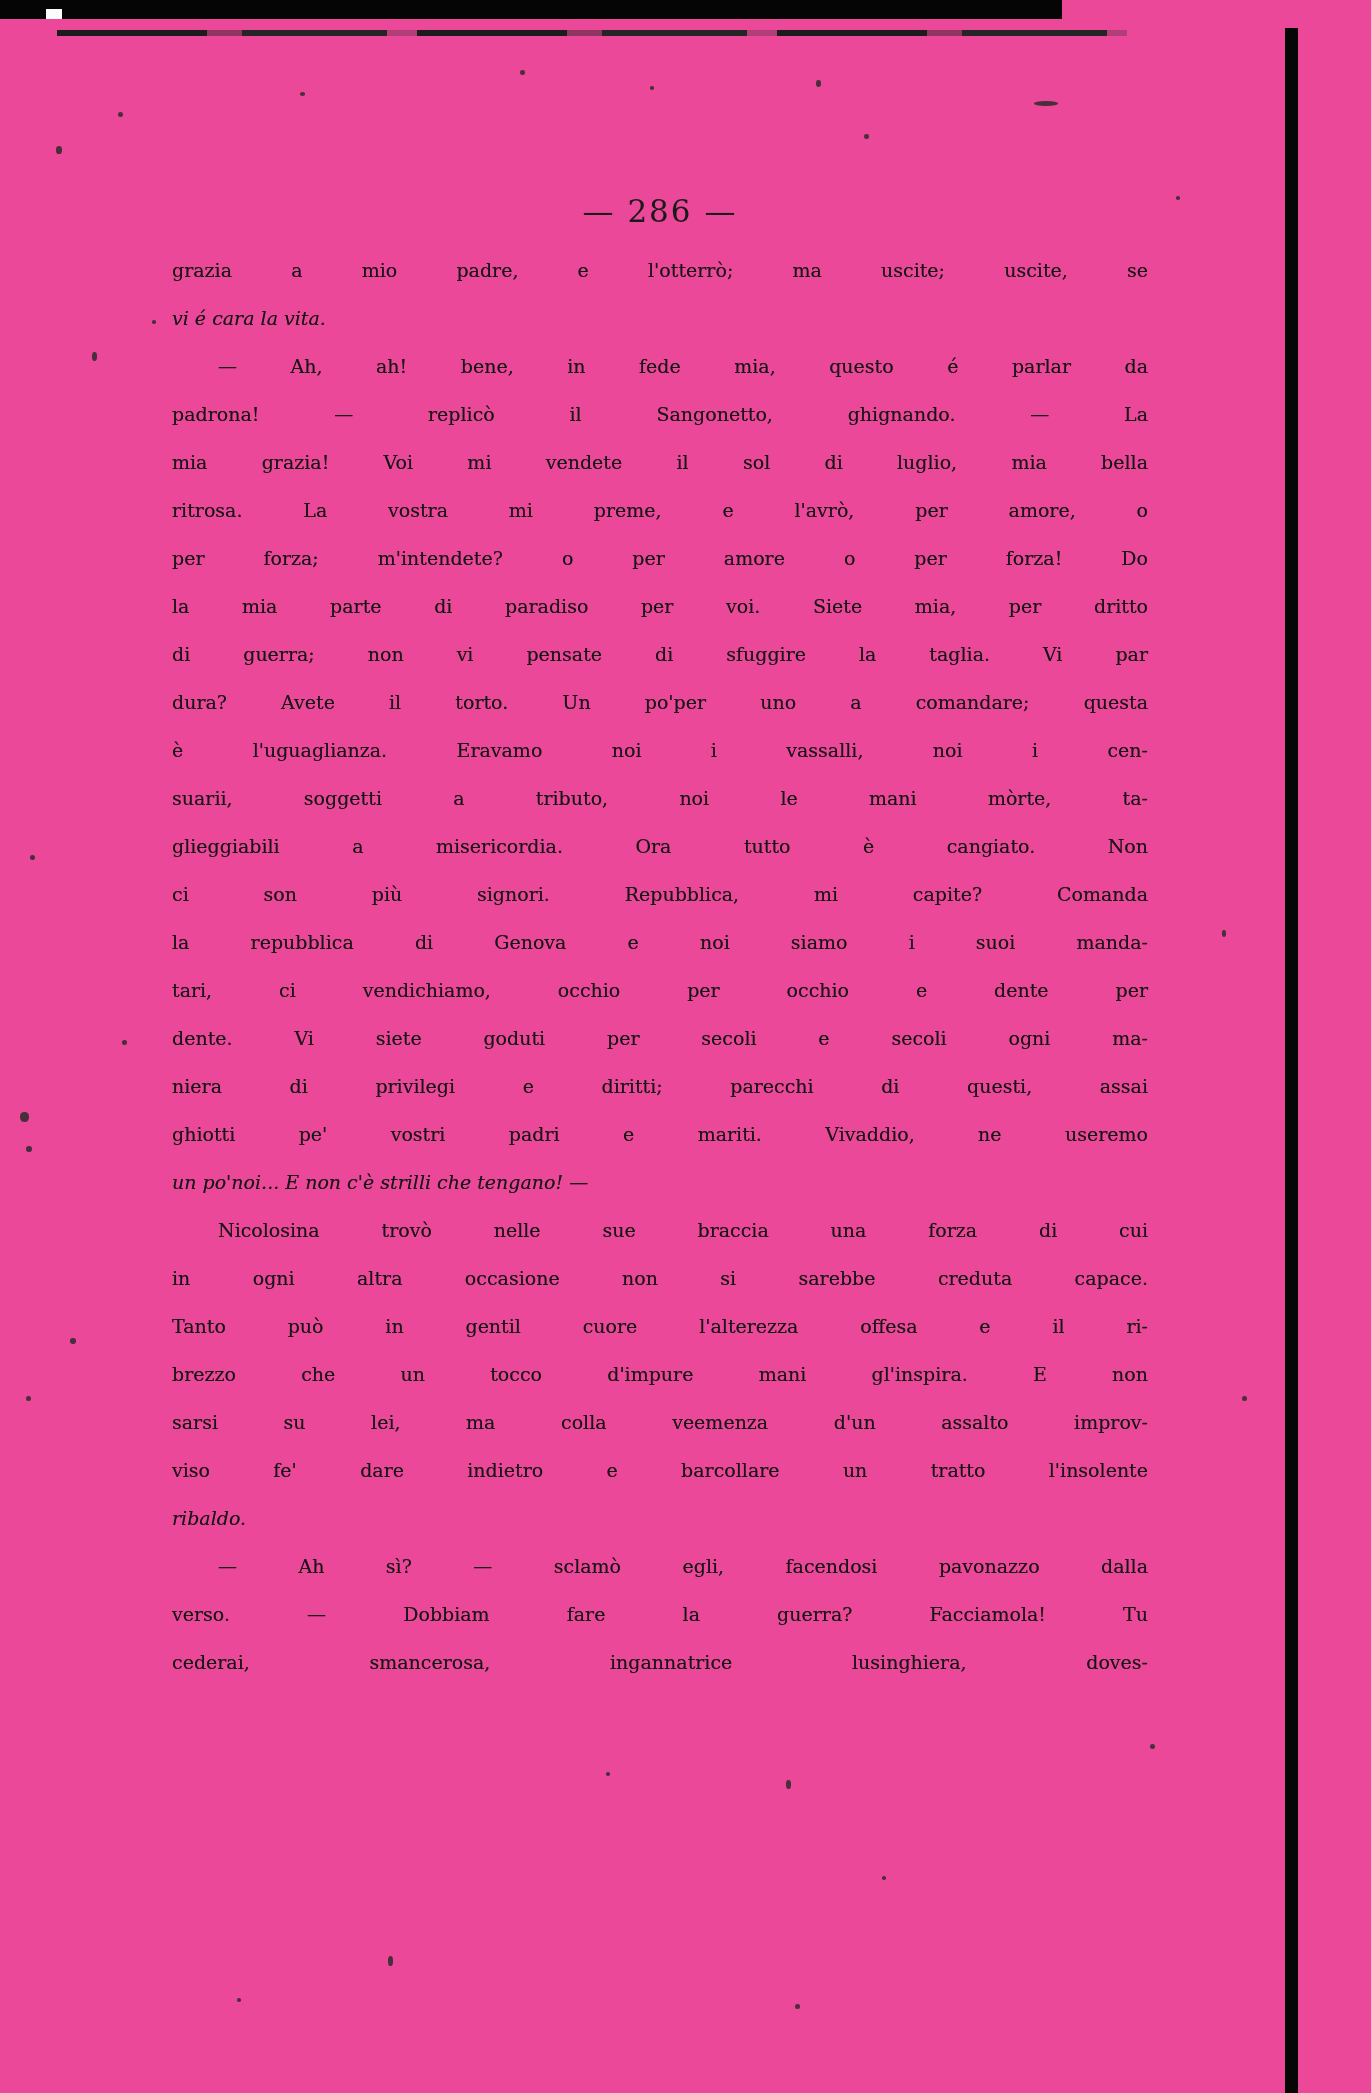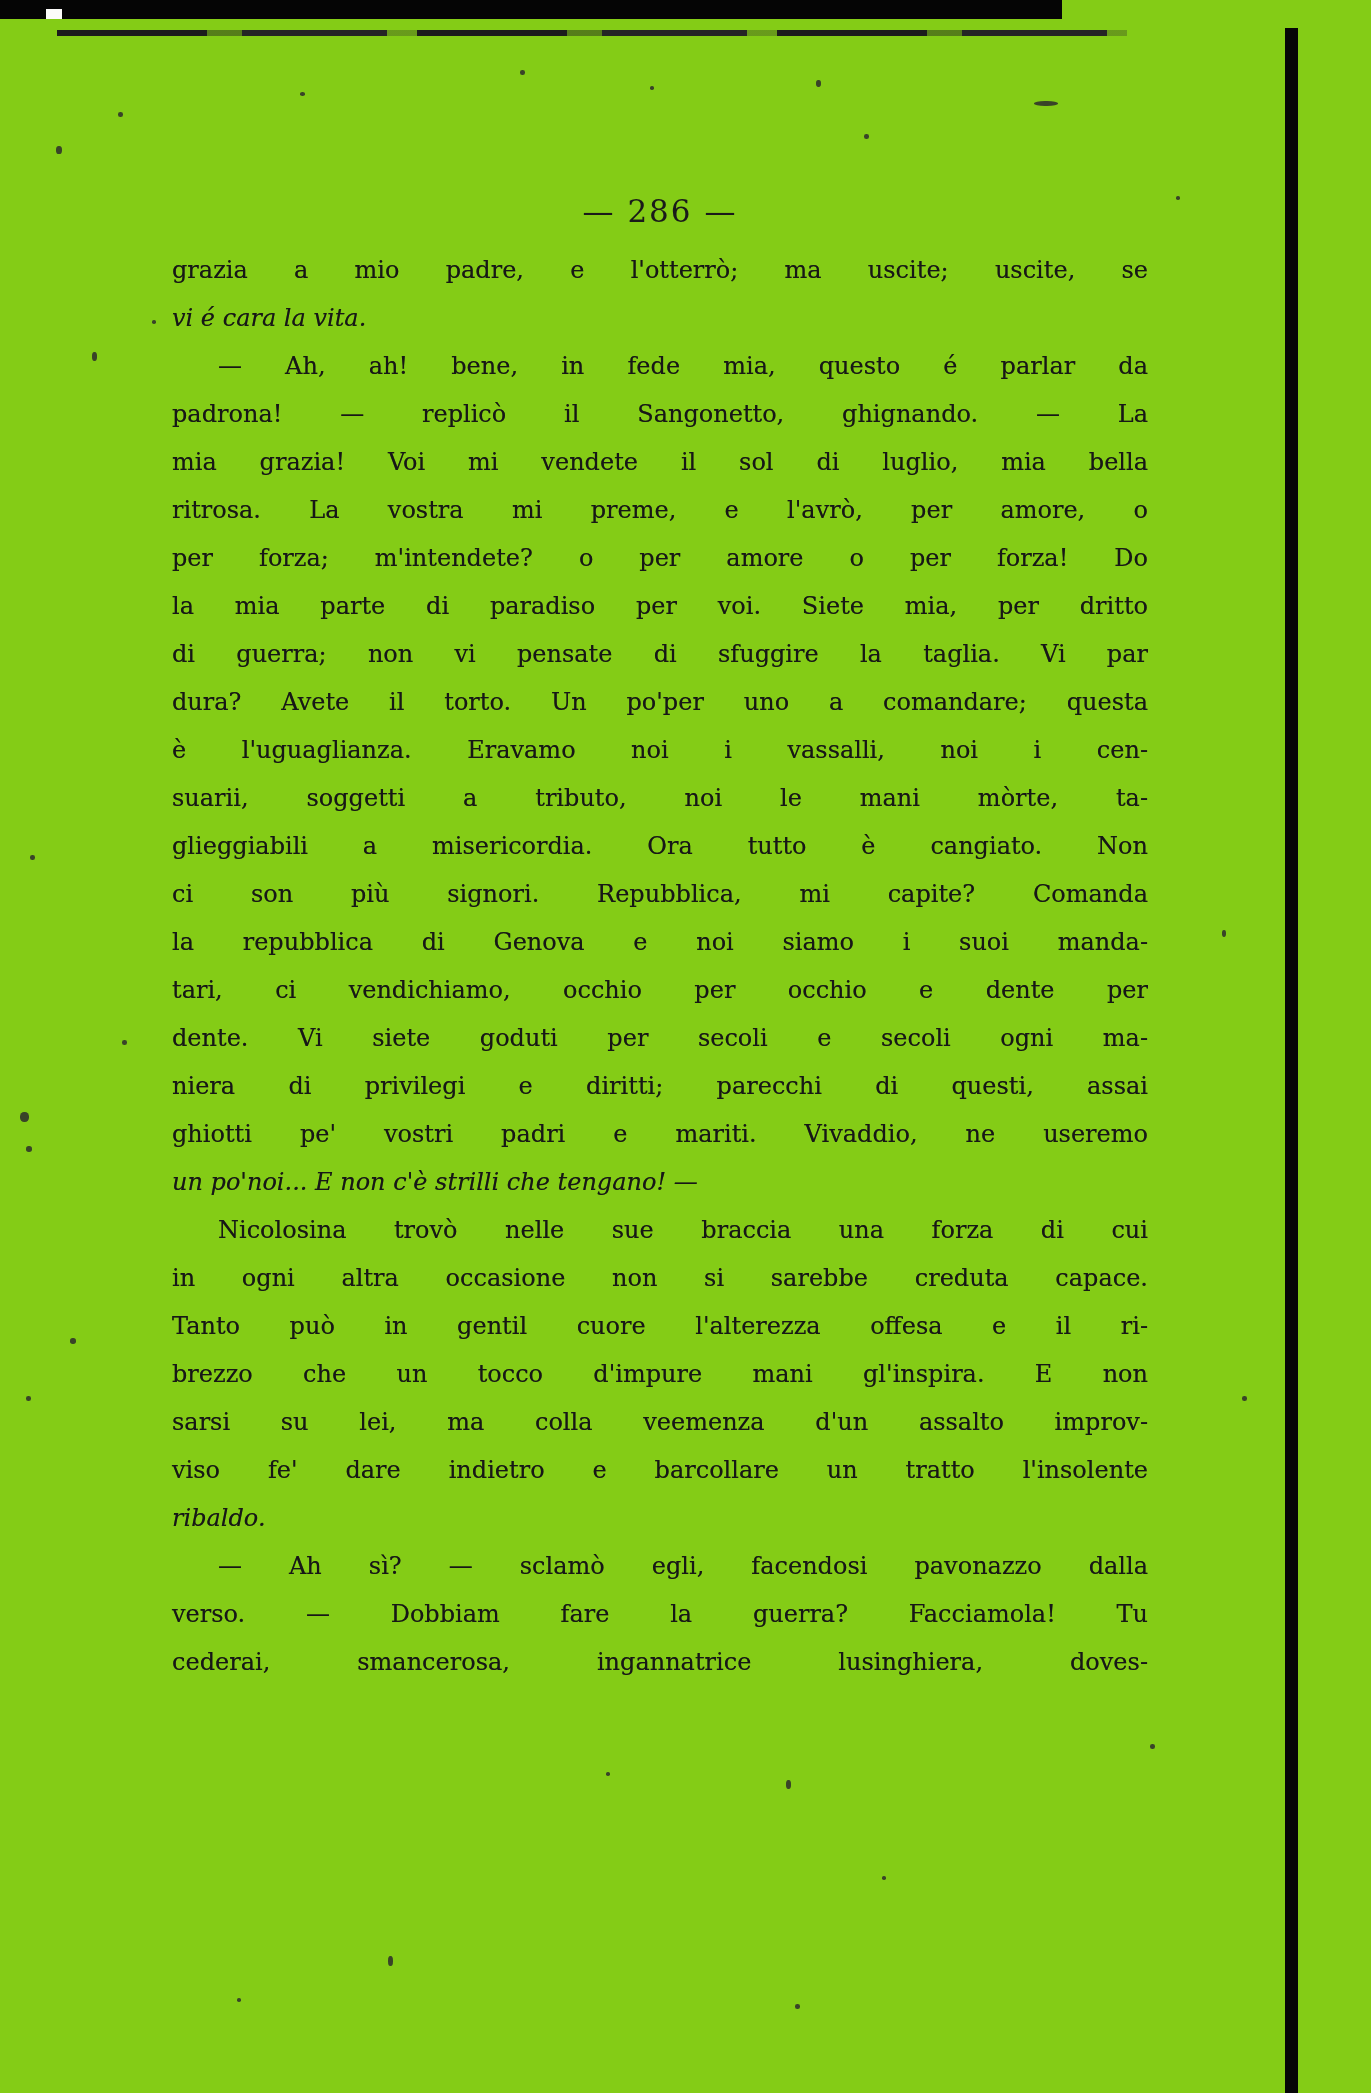--- a/index.html
+++ b/index.html
@@ -4,21 +4,21 @@
 <style>
   html, body { margin: 0; padding: 0; }
   body {
     width: 1371px; height: 2093px;
     background: #ffffff;
     font-family: "DejaVu Serif", "Liberation Serif", serif;
   }
   .page {
     position: relative;
     width: 1371px; height: 2093px;
-    background: #84cc16;
+    background: #ec4899;
     overflow: hidden;
     color: #141414;
   }
   
   .bar-top {
     position: absolute; left: 0; top: 0;
     width: 1062px; height: 19px;
     background: #050505;
   }
   .bar-top-notch {
@@ -46,21 +46,21 @@
     width: 976px; height: 42px;
     text-align: center;
     font-size: 31px;
     letter-spacing: 2px;
     color: #1a1a1a;
   }
   
   .text-block {
     position: absolute; left: 172px; top: 246px;
     width: 976px;
-    font-size: 24px;
+    font-size: 19px;
     line-height: 48px;
     color: #171717;
     text-shadow: 0 0 0.5px rgba(20,20,20,0.55);
   }
   .line {
     text-align: justify;
     text-align-last: justify;
     white-space: normal;
     height: 48px;
     overflow: visible;

